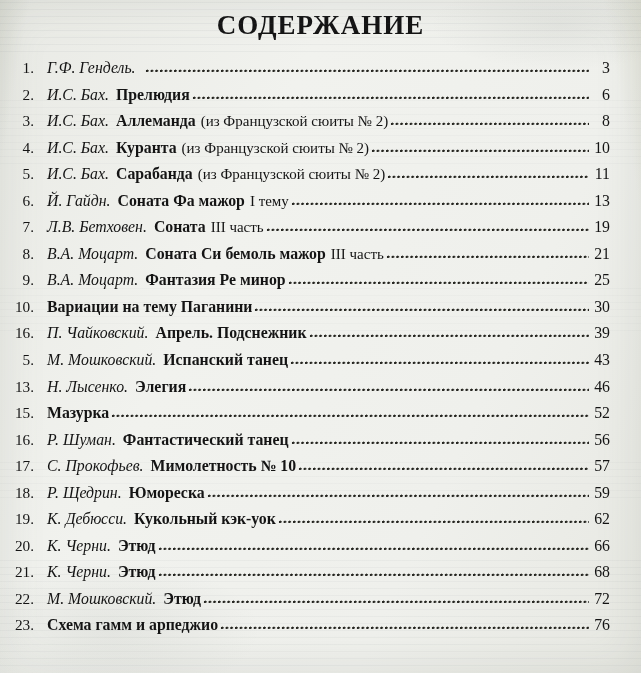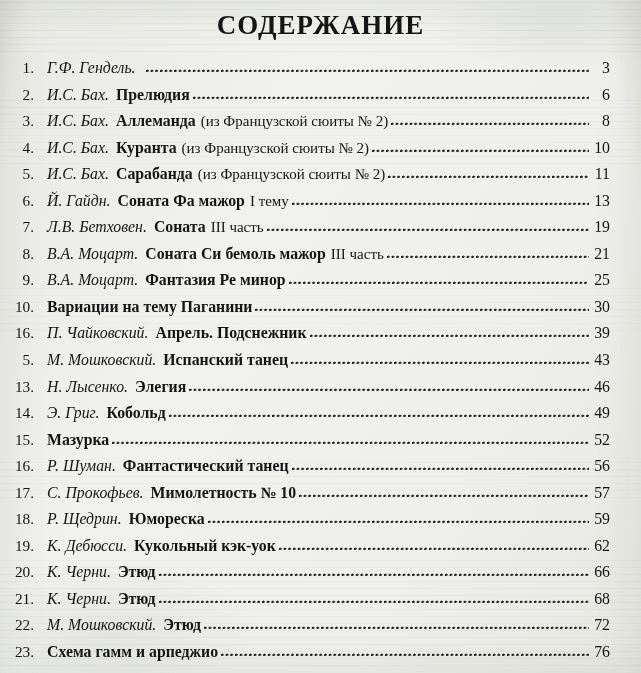--- a/index.html
+++ b/index.html
@@ -191,28 +191,20 @@
 
     <li class="toc-row">
       <span class="num">13.</span>
       <span class="composer">Н. Лысенко.</span>
       <span class="title">Элегия</span>
 
       <span class="leader"></span>
       <span class="pagenum">46</span>
     </li>
 
-    <li class="toc-row">
-      <span class="num">14.</span>
-      <span class="composer">Э. Григ.</span>
-      <span class="title">Кобольд</span>
-
-      <span class="leader"></span>
-      <span class="pagenum">49</span>
-    </li>
 
     <li class="toc-row">
       <span class="num">15.</span>
       <span class="title">Мазурка</span>
 
       <span class="leader"></span>
       <span class="pagenum">52</span>
     </li>
 
     <li class="toc-row">

